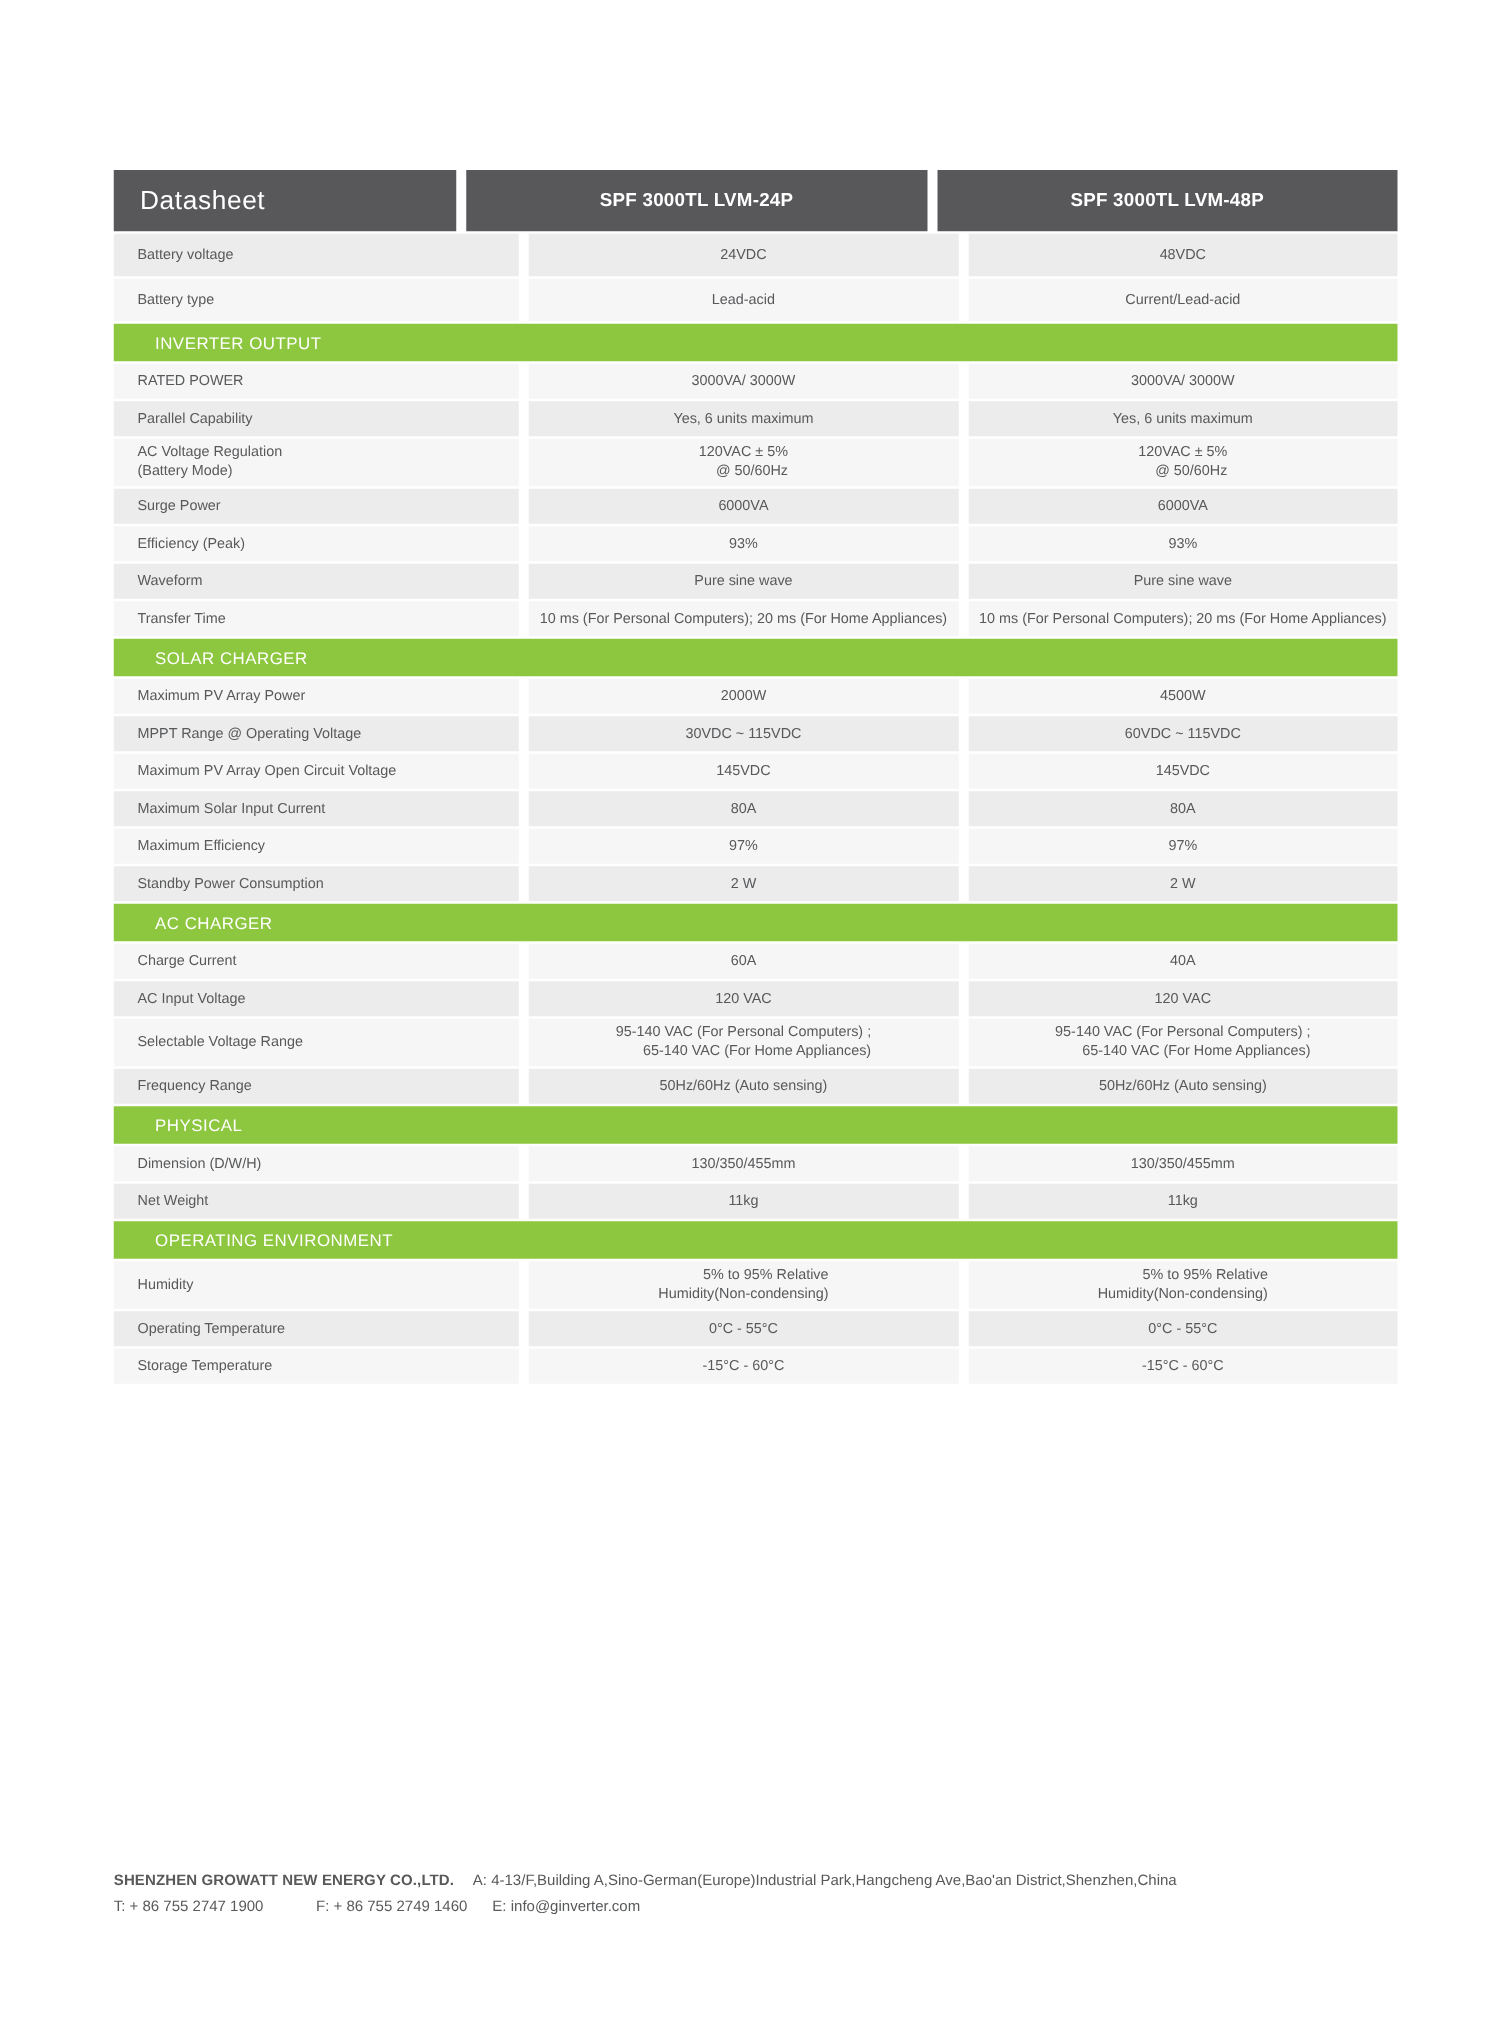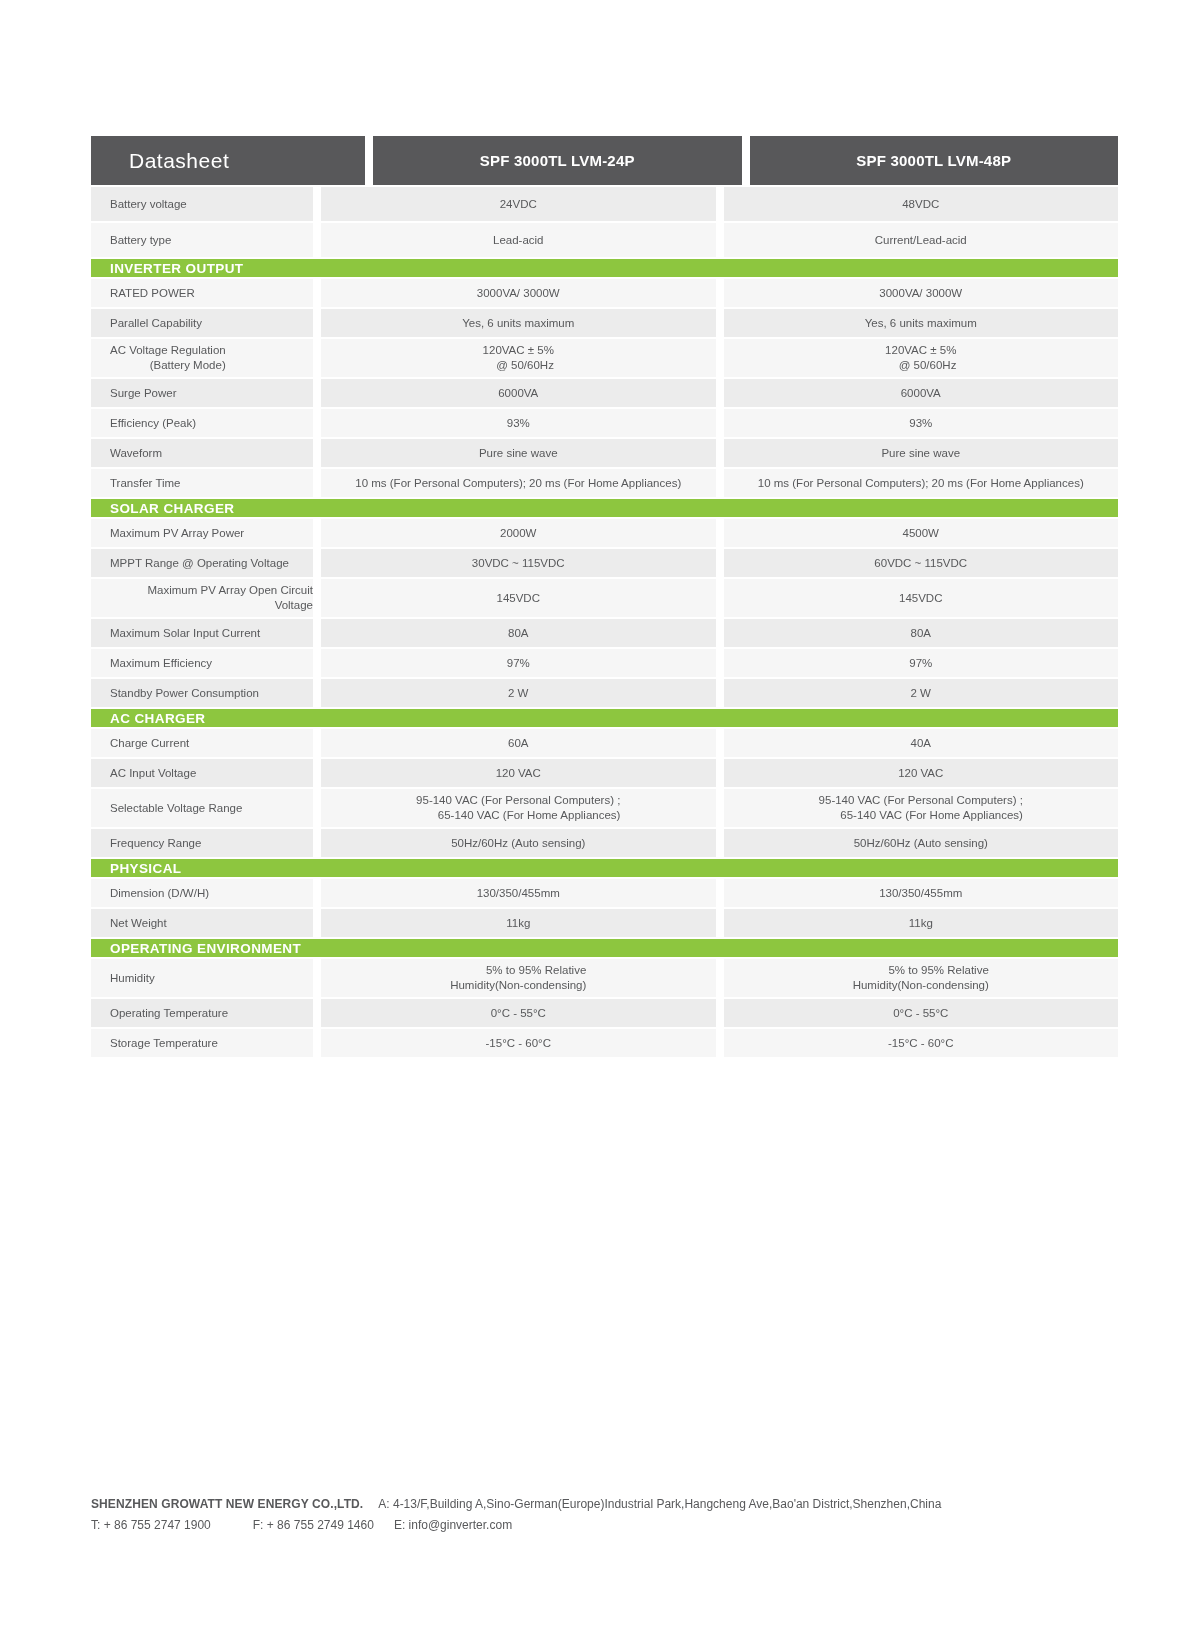--- a/index.html
+++ b/index.html
@@ -33,71 +33,70 @@
   }
   .th {
     background: #58585a;
     color: #ffffff;
     display: flex;
     align-items: center;
     box-sizing: border-box;
   }
   .th.title {
     width: 274px;
-    padding-left: 38px;
+    padding-left: 21px;
     font-size: 21px;
     font-weight: 400;
     letter-spacing: 0.5px;
     flex: none;
   }
   .th.model {
     flex: 1 1 0;
     justify-content: center;
     font-weight: 700;
     font-size: 15px;
     letter-spacing: 0.2px;
   }
   #table-body {
     display: flex;
     flex-direction: column;
     row-gap: 2px;
   }
   .section-band {
     background: #8dc63f;
     color: #ffffff;
-    font-weight: 700;
+    font-weight: 400;
     font-size: 13.5px;
     letter-spacing: 0.4px;
-    height: 18px;
+    height: 30px;
     display: flex;
     align-items: center;
-    padding-left: 19px;
+    padding-left: 33px;
     box-sizing: border-box;
   }
   .row {
     display: flex;
     column-gap: 8px;
     min-height: 28px;
   }
   .row.tall { min-height: 34px; }
   .cell {
     display: flex;
     align-items: center;
     font-size: 11.5px;
     line-height: 15px;
     box-sizing: border-box;
     padding-top: 4px;
     padding-bottom: 4px;
     white-space: pre-line;
   }
   .cell.label {
-    width: 222px;
+    width: 324px;
     padding-left: 19px;
     flex: none;
-    text-align: right;
   }
   .cell.val {
     flex: 1 1 0;
     justify-content: center;
     text-align: right;
   }
   .shade-dark  { background: #ececec; }
   .shade-light { background: #f6f6f6; }
 
   .footer {

